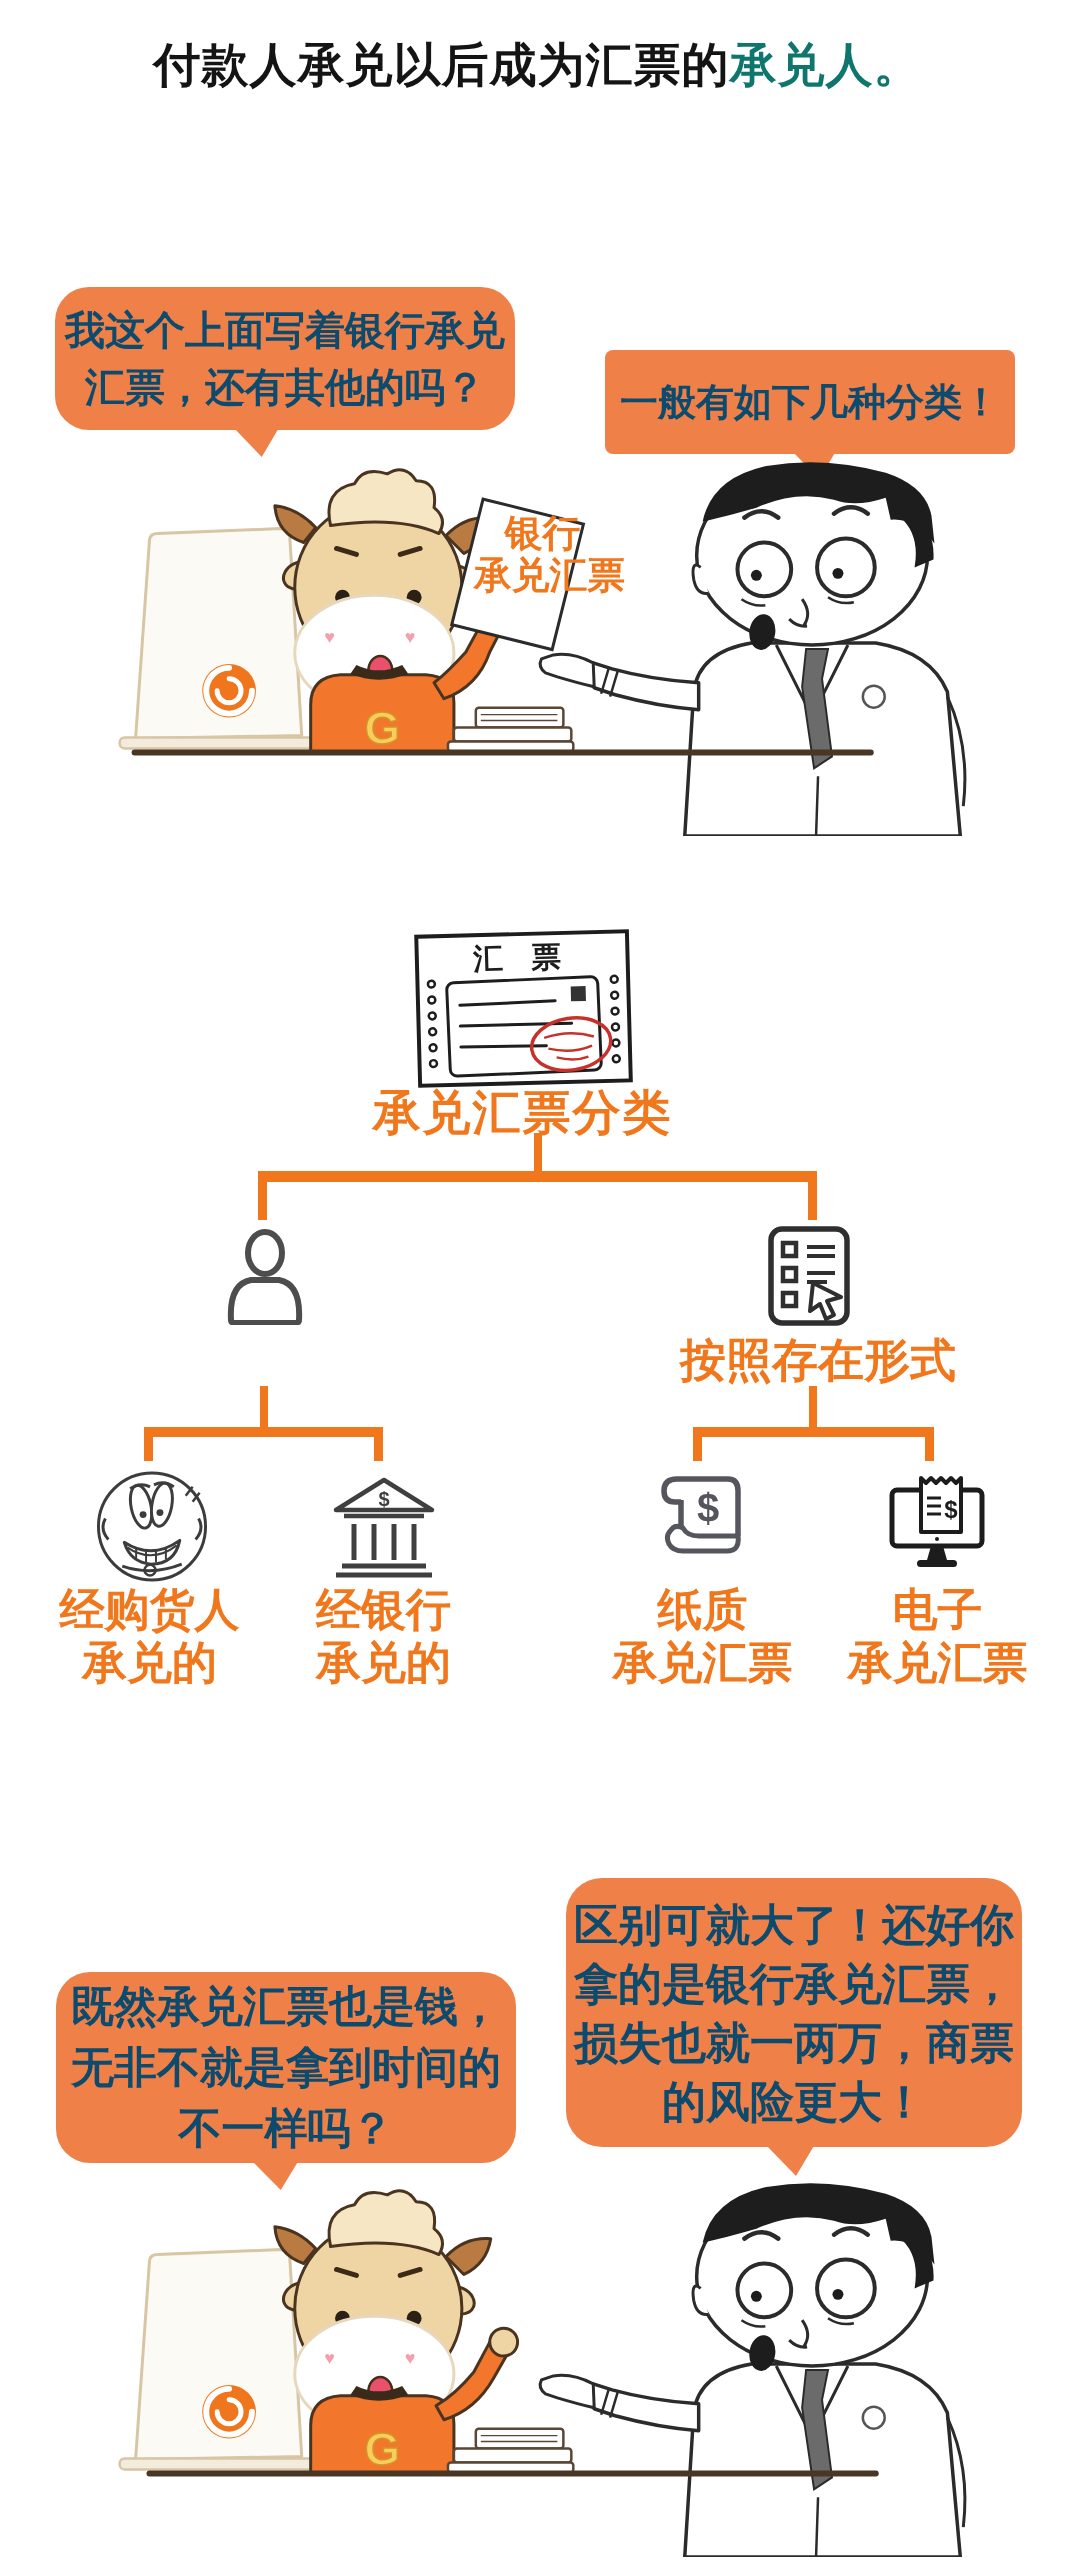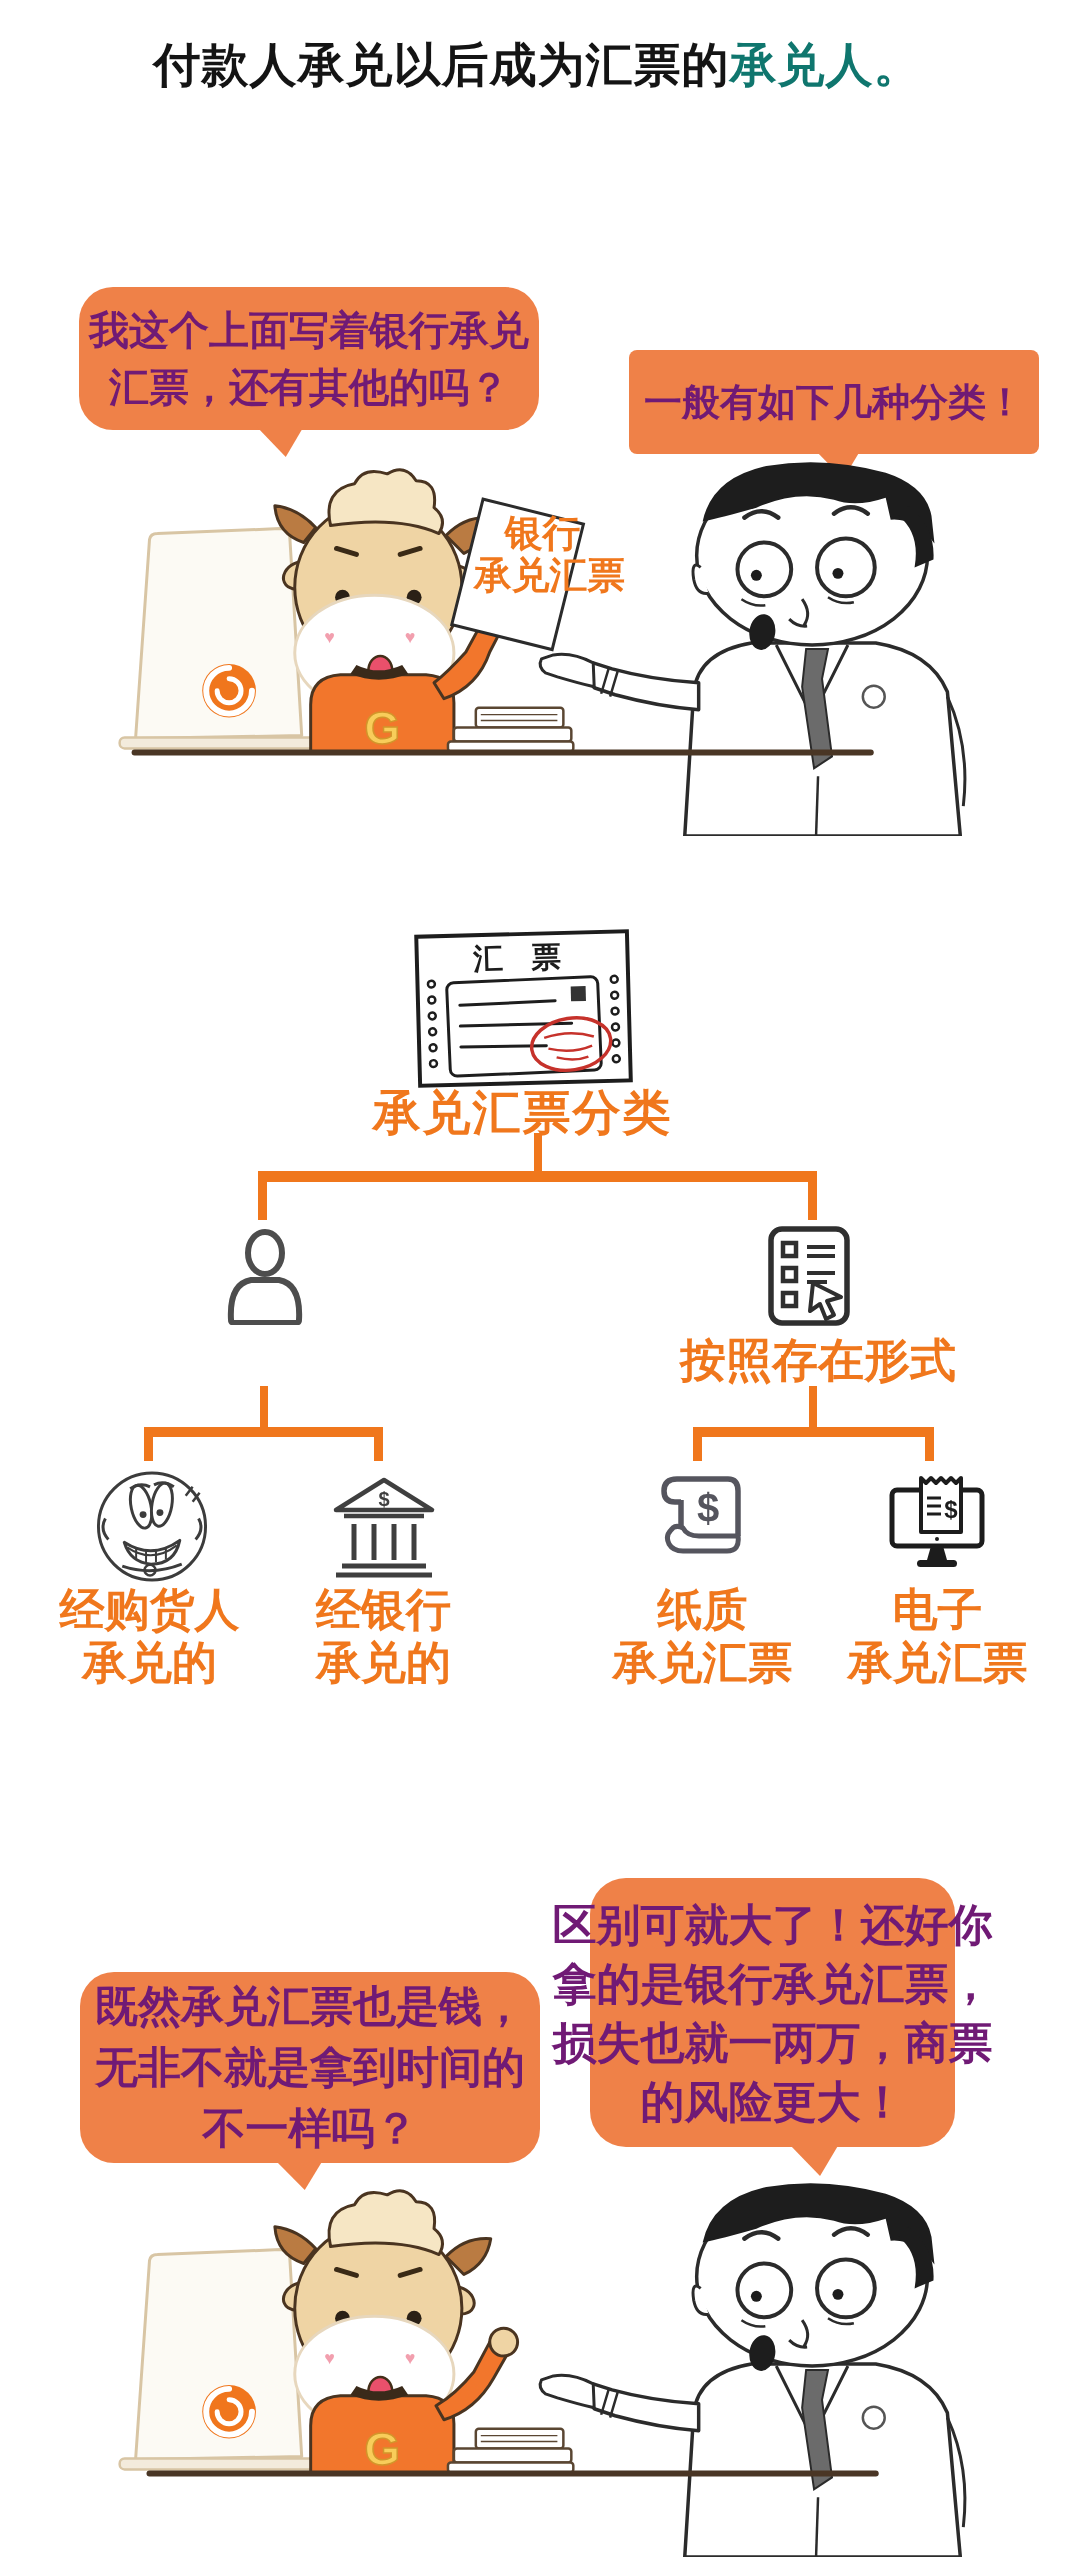--- a/index.html
+++ b/index.html
@@ -10,35 +10,35 @@
   .abs{position:absolute;}
   
   .page-title{
     top:34px;left:0;width:1075px;text-align:center;
     font-size:47px;font-weight:900;letter-spacing:1px;color:#141414;
     white-space:nowrap;
   }
   .page-title .hl{color:#0f766e;}
   
   .bubble{
-    position:absolute;background:#EF8148;color:#701a75;font-weight:900;
+    position:absolute;background:#EF8148;color:#0c4a6e;font-weight:900;
     display:flex;flex-direction:column;justify-content:center;align-items:center;
-    text-align:center;white-space:nowrap;margin-left:24px;
+    text-align:center;white-space:nowrap;
   }
   .bubble .tail{
     position:absolute;background:#EF8148;
     clip-path:polygon(0 0,100% 0,62% 100%);
   }
   .bubble-a{left:55px;top:287px;width:460px;height:143px;border-radius:34px;font-size:40px;line-height:57px;}
   .bubble-a .tail{left:177px;bottom:-27px;width:48px;height:31px;}
   .bubble-b{left:605px;top:350px;width:410px;height:104px;border-radius:8px;font-size:38px;line-height:48px;}
   .bubble-b .tail{left:187px;bottom:-25px;width:44px;height:28px;}
   .bubble-c{left:56px;top:1972px;width:460px;height:191px;border-radius:34px;font-size:43px;line-height:61px;}
   .bubble-c .tail{left:195px;bottom:-27px;width:48px;height:30px;}
-  .bubble-d{left:566px;top:1878px;width:365px;height:269px;border-radius:36px;font-size:44px;line-height:59px;}
+  .bubble-d{left:566px;top:1878px;width:456px;height:269px;border-radius:36px;font-size:44px;line-height:59px;}
   .bubble-d .tail{left:199px;bottom:-29px;width:50px;height:32px;}
   
   .diagram-title{
     top:1081px;left:0;width:1045px;text-align:center;
     font-size:48px;font-weight:900;color:#F0771C;letter-spacing:2px;
   }
   .cline{position:absolute;background:#F0771C;}
   .olabel{
     position:absolute;color:#F0771C;font-weight:900;text-align:center;
     font-size:46px;white-space:nowrap;

